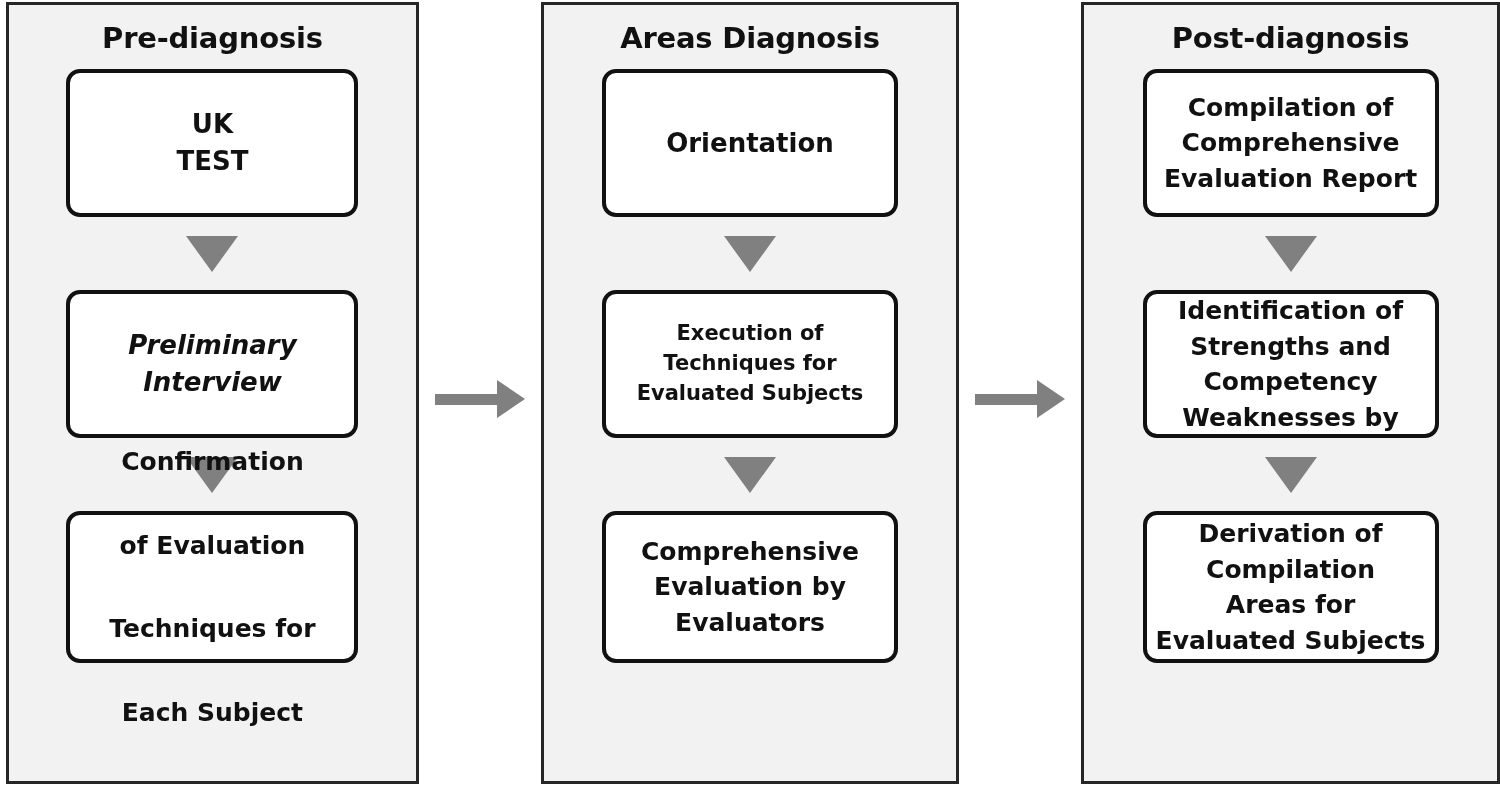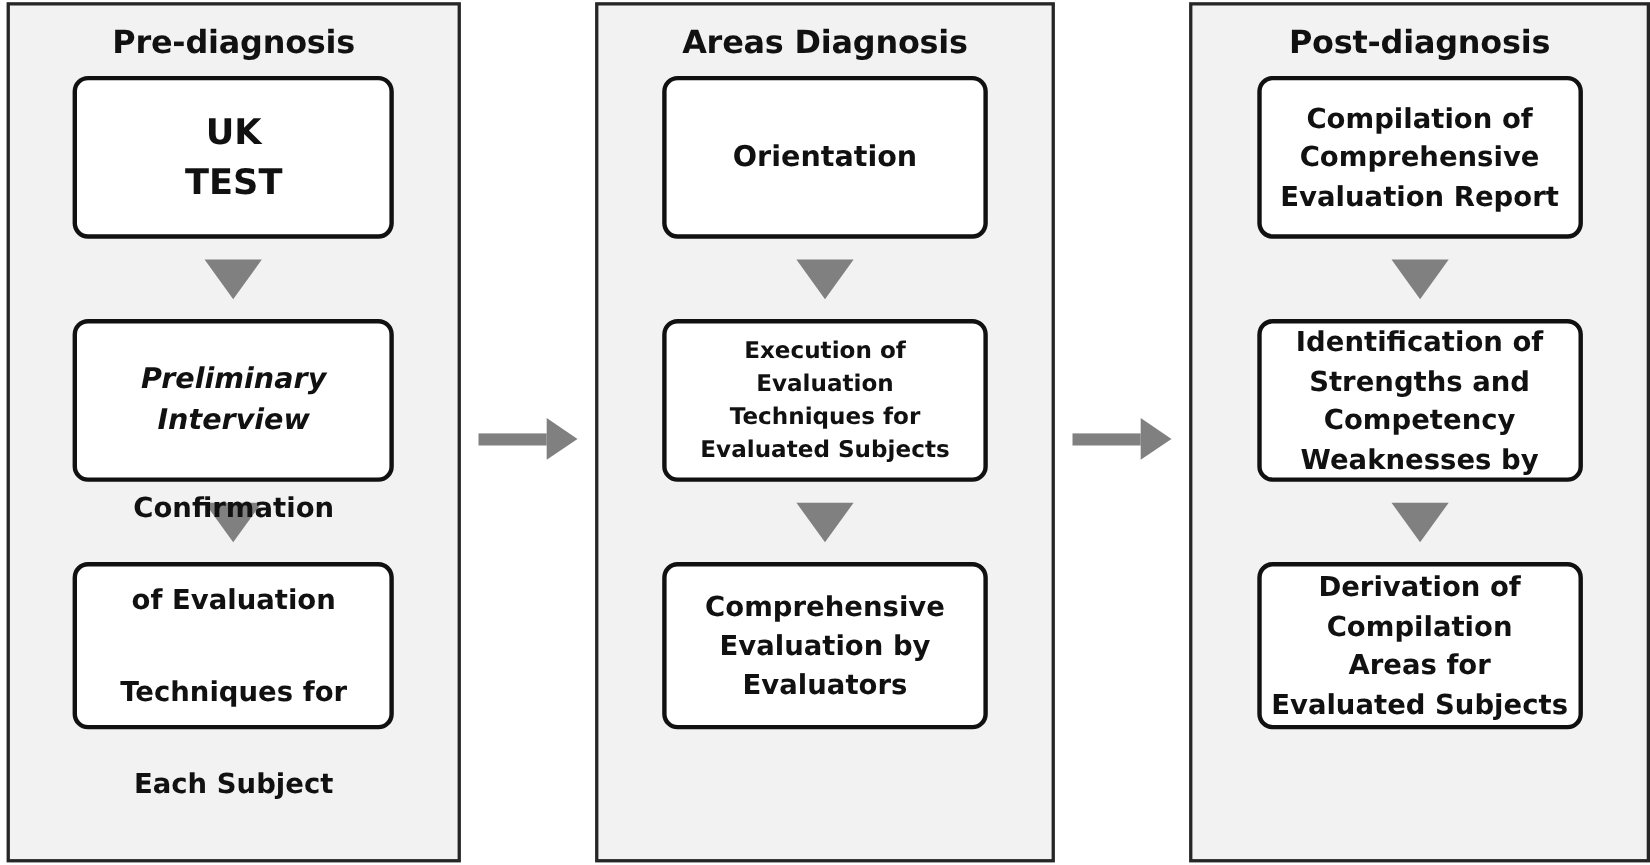--- a/index.html
+++ b/index.html
@@ -59,21 +59,21 @@
     color: #111111;
   }
   .node .line {
     display: block;
     line-height: 1.42;
     white-space: nowrap;
   }
 
   
   .col-pre .node { width: 292px; }
-  .node-uk-test      { height: 148px; font-size: 32px; }
+  .node-uk-test      { height: 148px; font-size: 26px; }
   .node-prelim       { height: 148px; font-size: 26px; font-style: italic; }
   .node-confirm      { height: 152px; font-size: 25px; gap: 48px; }
 
   
   .col-main .node { width: 296px; }
   .node-orientation  { height: 148px; font-size: 26px; }
   .node-execution    { height: 148px; font-size: 21px; }
   .node-comprehensive{ height: 152px; font-size: 25px; }
 
   
@@ -159,21 +159,20 @@
     <div class="col-title">Areas Diagnosis</div>
 
     <div class="node node-orientation">
       <span class="line">Orientation</span>
     </div>
 
     <div class="down-arrow"></div>
 
     <div class="node node-execution">
       <span class="line">Execution of</span>
-      <span class="line">Evaluation</span>
       <span class="line">Techniques for</span>
       <span class="line">Evaluated Subjects</span>
     </div>
 
     <div class="down-arrow"></div>
 
     <div class="node node-comprehensive">
       <span class="line">Comprehensive</span>
       <span class="line">Evaluation by</span>
       <span class="line">Evaluators</span>

